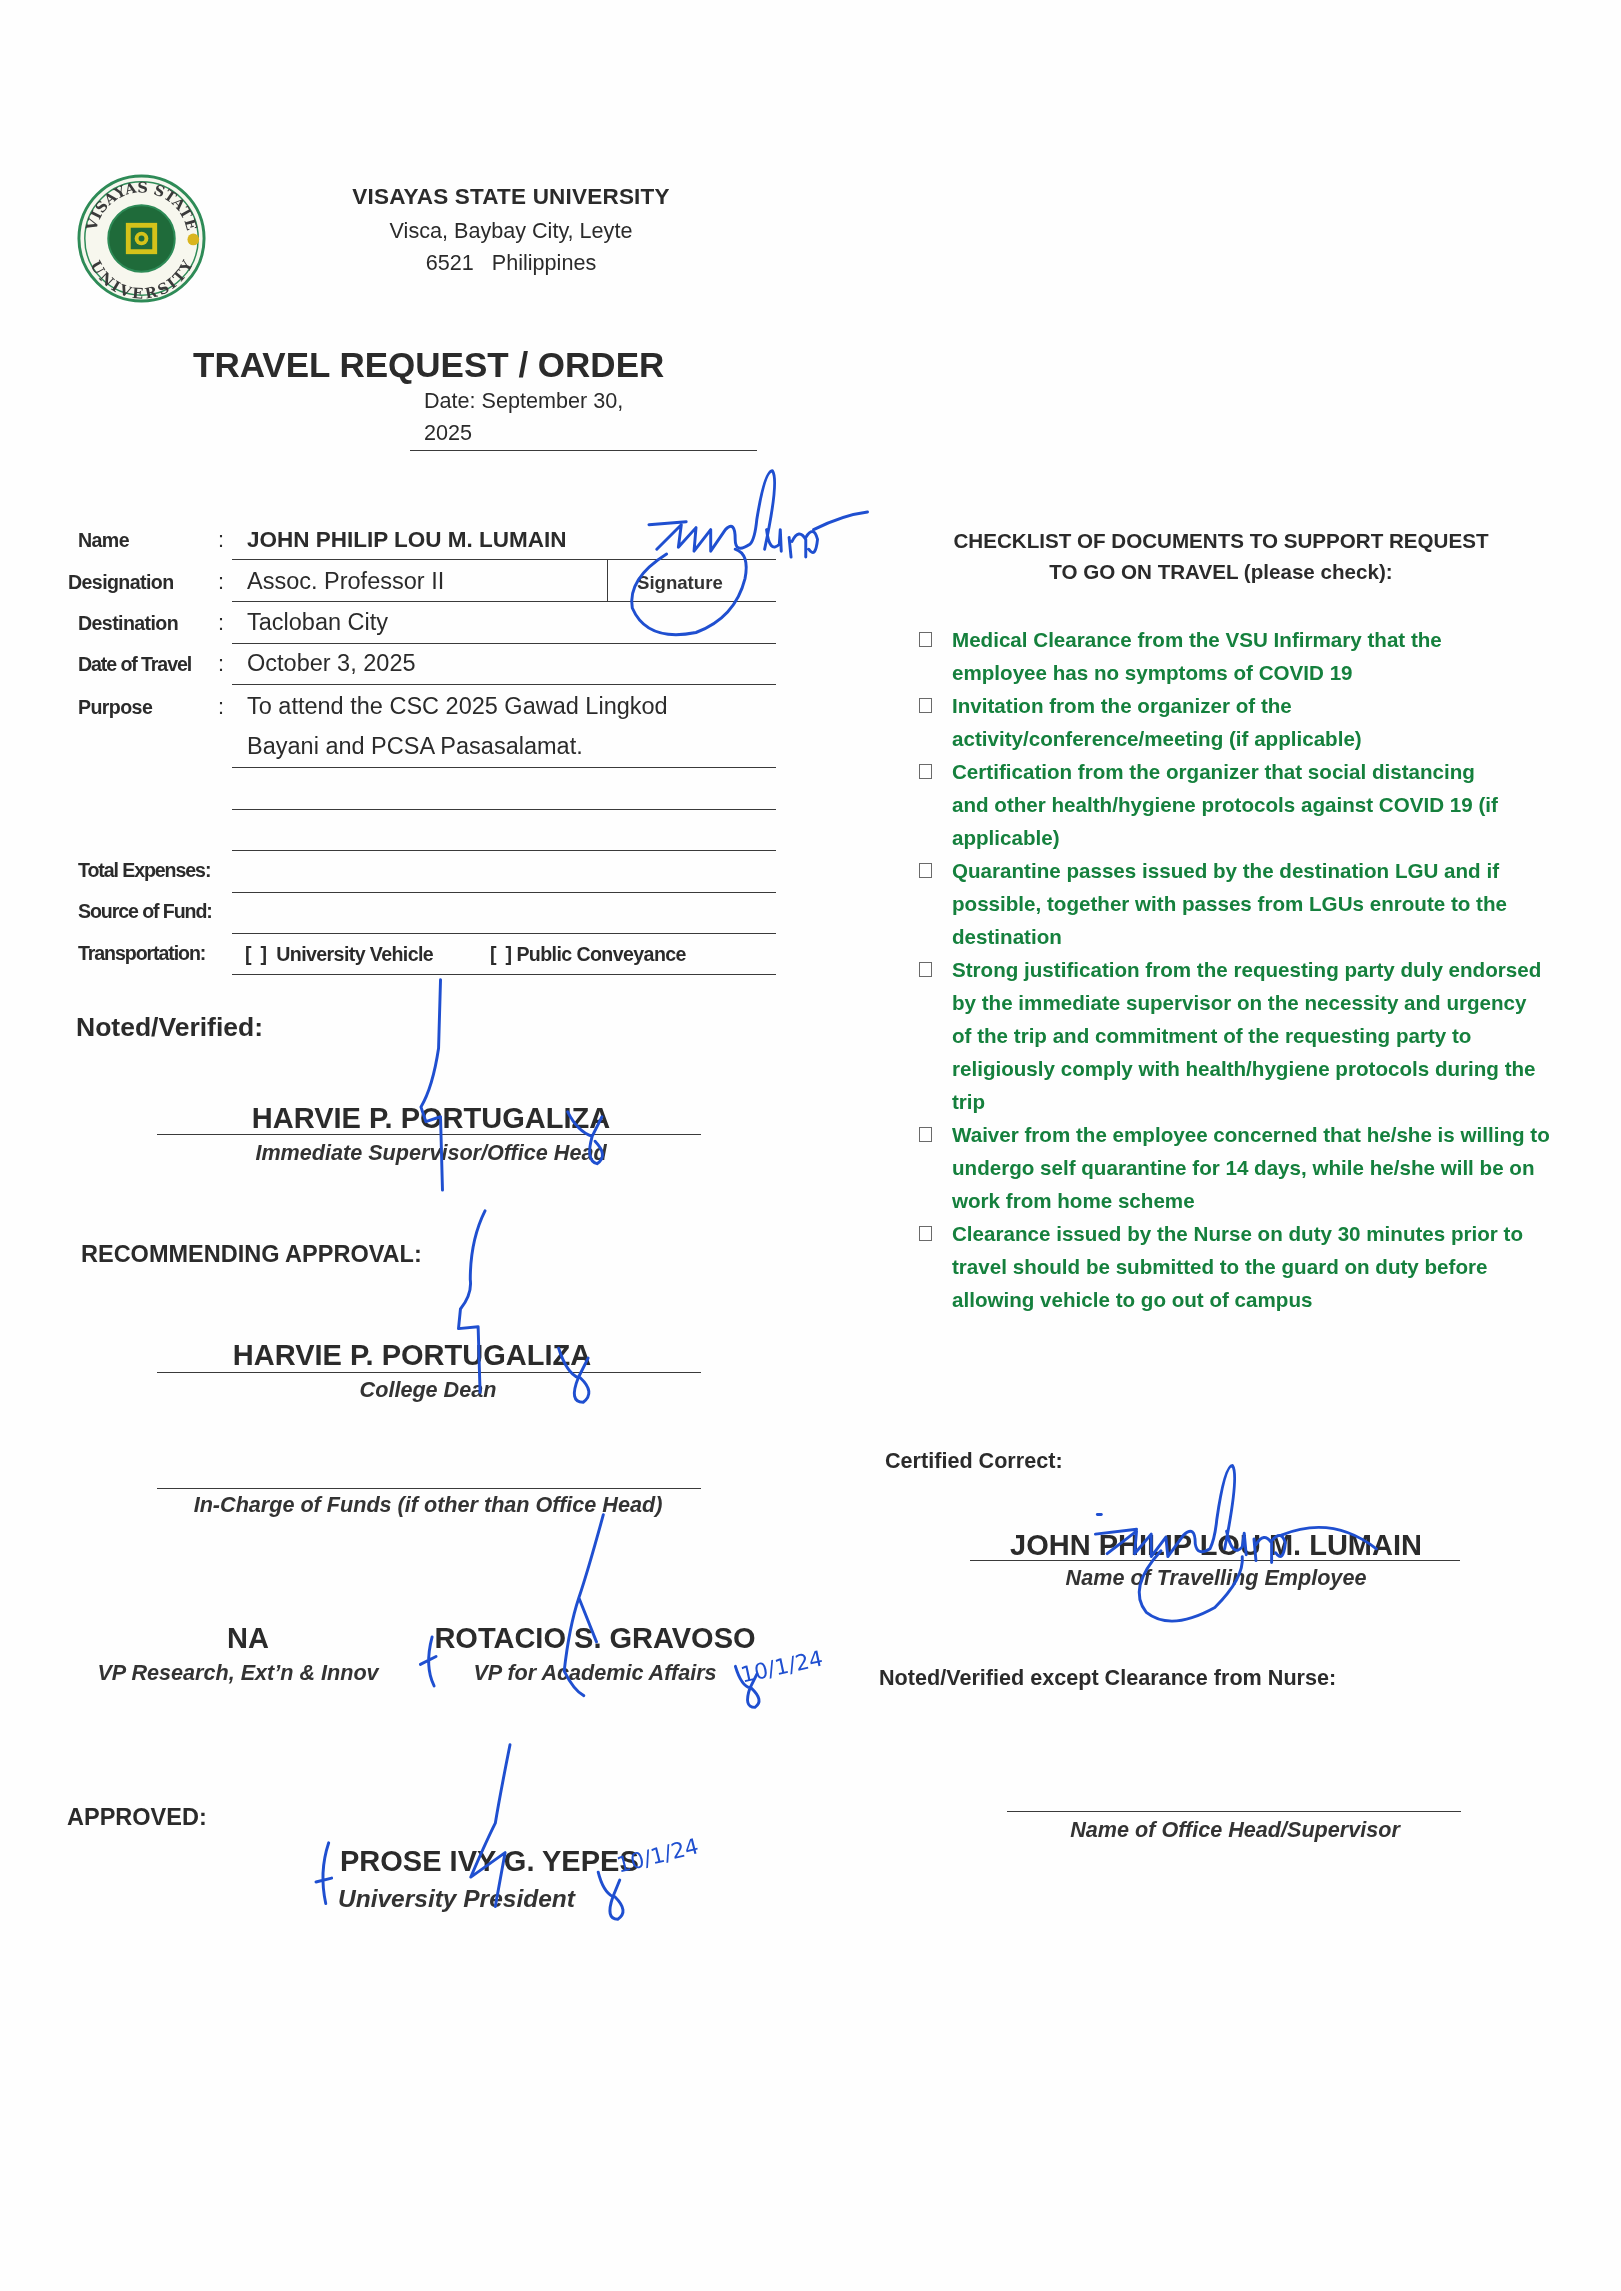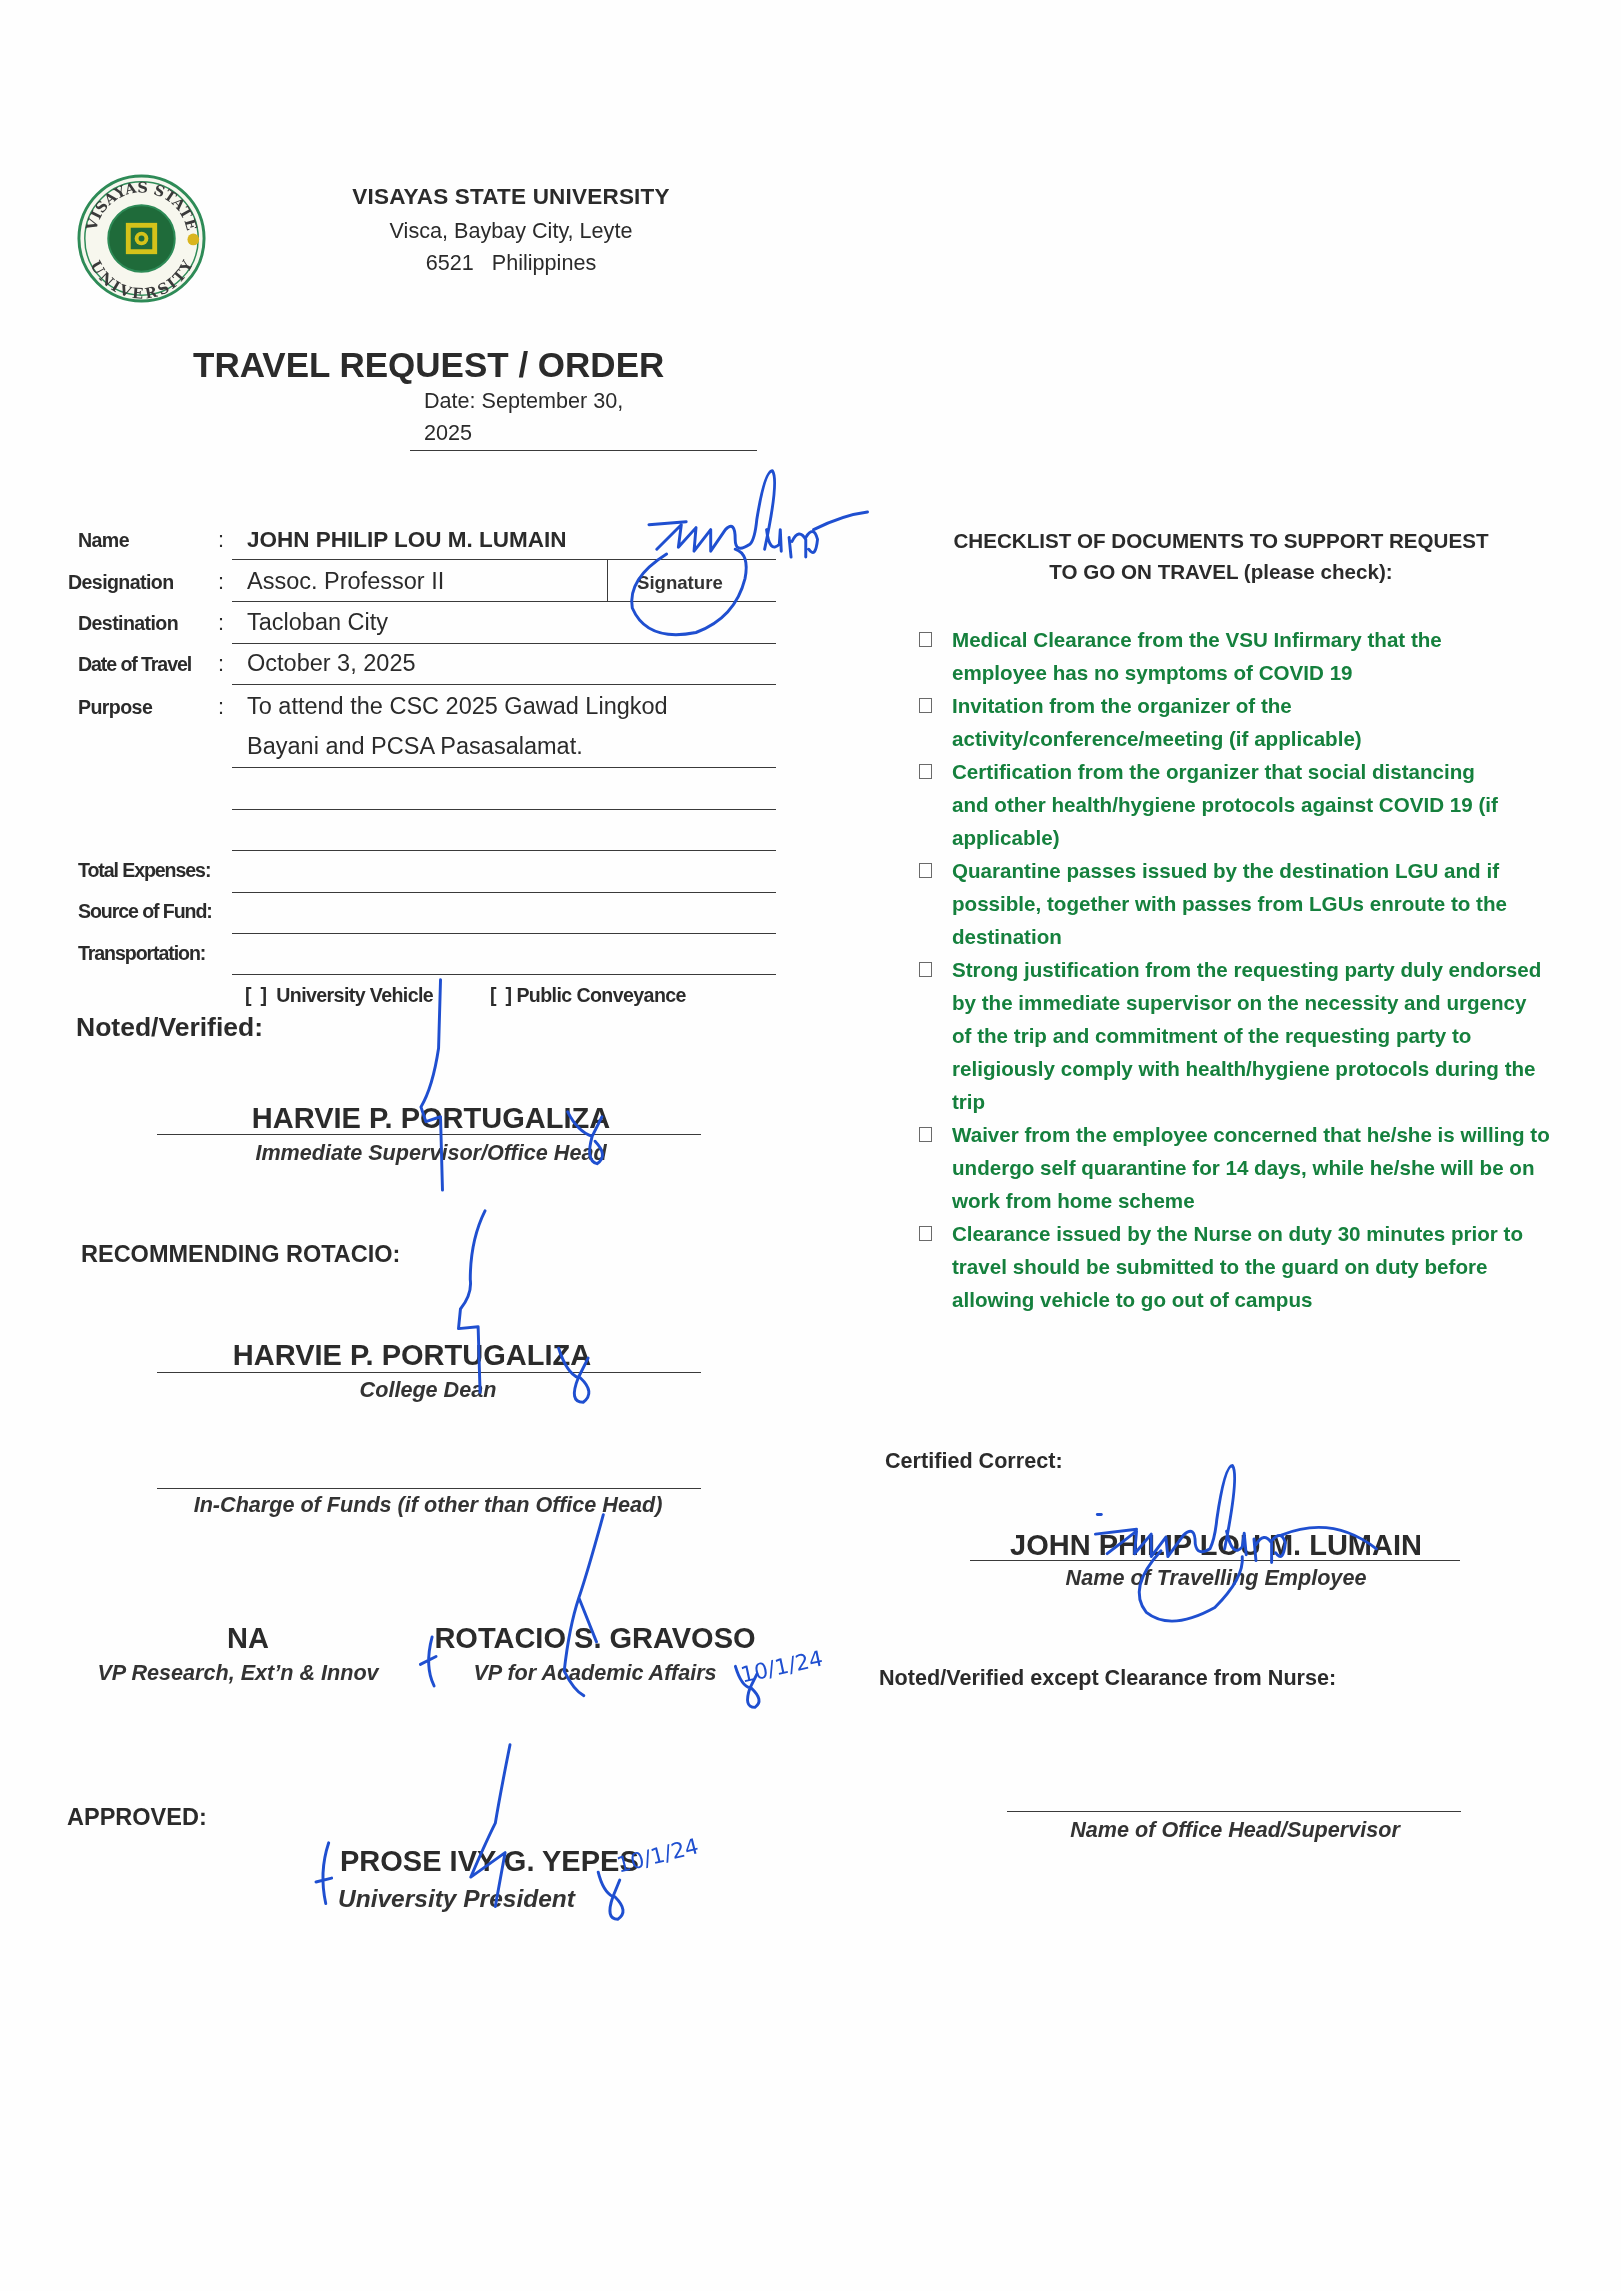--- a/index.html
+++ b/index.html
@@ -21,21 +21,21 @@
   .univ-name { font-size: 22.5px; font-weight: bold; letter-spacing: 0.2px; }
   .univ-addr { font-size: 21.6px; }
   .form-title { font-size: 35px; font-weight: bold; }
   .date-text { font-size: 21.6px; }
 
   
   .lbl { font-size: 19.6px; font-weight: bold; letter-spacing: -0.6px; }
   .colon { font-size: 21.6px; }
   .val { font-size: 23.5px; }
   .val.b { font-size: 22.5px; }
-  .transport { font-size: 19.6px; font-weight: bold; letter-spacing: -0.6px; margin-top: 41px; }
+  .transport { font-size: 19.6px; font-weight: bold; letter-spacing: -0.6px; }
 
   .section-h { font-size: 26.5px; font-weight: bold; }
   .section-h2 { font-size: 23.5px; font-weight: bold; }
   .signer { font-size: 29px; font-weight: bold; }
   .role { font-size: 21.6px; font-style: italic; font-weight: bold; color: #333; }
   .center { transform: translateX(-50%); text-align: center; }
 
   
   .chk-head { font-size: 20.6px; font-weight: bold; line-height: 31px; }
   .chk-list { position: absolute; left: 917px; top: 623px; width: 627px; }
@@ -127,21 +127,21 @@
   <div class="abs lbl" style="left:78px; top:942px; letter-spacing:-1.1px;">Transportation:</div>
   <div class="abs transport" style="left:245px; top:943px; white-space:pre;">[  ]  University Vehicle</div>
   <div class="abs transport" style="left:490px; top:943px; white-space:pre;">[  ] Public Conveyance</div>
   <div class="rule" style="left:232px; top:974px; width:544px;"></div>
 
   <div class="abs section-h" style="left:76px; top:1012px;">Noted/Verified:</div>
   <div class="abs signer center" style="left:431px; top:1102px;">HARVIE P. PORTUGALIZA</div>
   <div class="rule" style="left:157px; top:1134px; width:544px;"></div>
   <div class="abs role center" style="left:431px; top:1140px;">Immediate Supervisor/Office Head</div>
 
-  <div class="abs section-h2" style="left:81px; top:1241px;">RECOMMENDING ROTACIO:</div>
+  <div class="abs section-h2" style="left:81px; top:1241px;">RECOMMENDING APPROVAL:</div>
   <div class="abs signer center" style="left:412px; top:1339px;">HARVIE P. PORTUGALIZA</div>
   <div class="rule" style="left:157px; top:1372px; width:544px;"></div>
   <div class="abs role center" style="left:428px; top:1377px;">College Dean</div>
 
   <div class="abs signer center" style="left:428px; top:1460px;"></div>
   <div class="rule" style="left:157px; top:1488px; width:544px;"></div>
   <div class="abs role center" style="left:428px; top:1492px;">In-Charge of Funds (if other than Office Head)</div>
 
   <div class="abs signer center" style="left:248px; top:1622px;">NA</div>
   <div class="abs role center" style="left:238px; top:1660px;">VP Research, Ext’n &amp; Innov</div>

